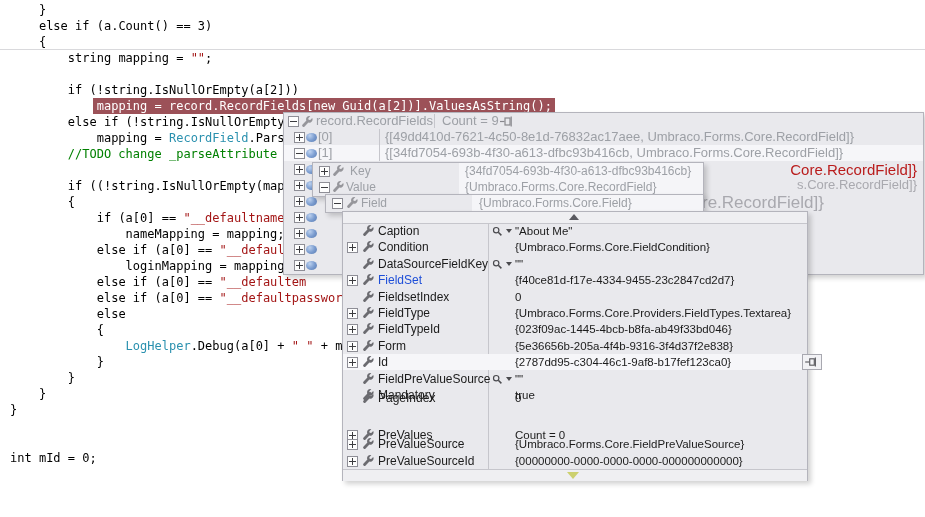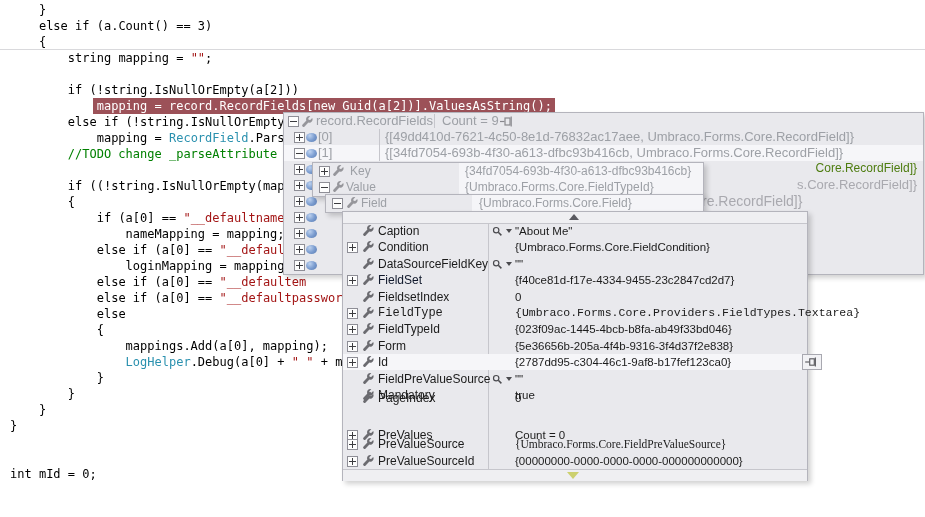--- a/index.html
+++ b/index.html
@@ -66,21 +66,20 @@
     <div class="cl"><span class="tk-p">        </span><span class="tk-k">if</span><span class="tk-p"> ((!</span><span class="tk-k">string</span><span class="tk-p">.IsNullOrEmpty(mappin</span></div>
     <div class="cl"><span class="tk-p">        {</span></div>
     <div class="cl"><span class="tk-p">            </span><span class="tk-k">if</span><span class="tk-p"> (a[0] == </span><span class="tk-s">"__defaultname"</span><span class="tk-p">)</span></div>
     <div class="cl"><span class="tk-p">                nameMapping = mapping;</span></div>
     <div class="cl"><span class="tk-p">            </span><span class="tk-k">else</span><span class="tk-p"> </span><span class="tk-k">if</span><span class="tk-p"> (a[0] == </span><span class="tk-s">"__defaultlo</span></div>
     <div class="cl"><span class="tk-p">                loginMapping = mapping;</span></div>
     <div class="cl"><span class="tk-p">            </span><span class="tk-k">else</span><span class="tk-p"> </span><span class="tk-k">if</span><span class="tk-p"> (a[0] == </span><span class="tk-s">"__defaultem</span></div>
     <div class="cl"><span class="tk-p">            </span><span class="tk-k">else</span><span class="tk-p"> </span><span class="tk-k">if</span><span class="tk-p"> (a[0] == </span><span class="tk-s">"__defaultpassword"</span></div>
     <div class="cl"><span class="tk-p">            </span><span class="tk-k">else</span></div>
     <div class="cl"><span class="tk-p">            {</span></div>
-    <div class="cl"><span class="tk-p">                mappings.Add(a[0], mapping);</span></div>
     <div class="cl"><span class="tk-p">                </span><span class="tk-t">LogHelper</span><span class="tk-p">.Debug(a[0] + </span><span class="tk-s">" "</span><span class="tk-p"> + map</span></div>
     <div class="cl"><span class="tk-p">            }</span></div>
     <div class="cl"><span class="tk-p">        }</span></div>
     <div class="cl"><span class="tk-p">    }</span></div>
     <div class="cl"><span class="tk-p">}</span></div>
     <div class="cl"></div>
     <div class="cl"></div>
     <div class="cl"><span class="tk-k">int</span><span class="tk-p"> mId = 0;</span></div>
   </div>
 
@@ -137,23 +136,23 @@
         <div class="sph" style="left: 22px; top: 4px;"></div>
       </div>
       <div class="row" style="top: 128px;">
         <div class="exp plus" style="left: 10px; top: 3px;"></div>
         <div class="sph" style="left: 22px; top: 4px;"></div>
       </div>
       <div class="row" style="top: 144px;">
         <div class="exp plus" style="left: 10px; top: 3px;"></div>
         <div class="sph" style="left: 22px; top: 4px;"></div>
       </div>
-      <div class="abs rowtext" style="right: 6px; top: 48px; position: absolute; color: #4d7c0f; font-size: 12px;">Core.RecordField]}</div>
+      <div class="abs rowtext" style="right: 6px; top: 48px; position: absolute; color: #b91c1c; font-size: 15px;">Core.RecordField]}</div>
       <div class="abs rowtext" style="right: 6px; top: 64px; position: absolute; color: rgb(169, 169, 175); font-size: 13px;">s.Core.RecordField]}</div>
-      <div class="abs rowtext" style="left: 418px; top: 80px; position: absolute; color: rgb(169, 169, 175); font-size: 14px;">re.RecordField]}</div>
+      <div class="abs rowtext" style="left: 418px; top: 80px; position: absolute; color: rgb(169, 169, 175); font-size: 17px;">re.RecordField]}</div>
     </div>
 </div>
 
 <div id="kv-panel" class="panel faded" style="left:312px;top:162px;width:390px;height:33px;z-index:6;">
   <div class="vdiv" style="left:146px;top:0;height:33px;"></div>
   <div id="kv-rows">
       <div class="row" style="top: 0px;">
         <div class="valcell" style="left: 146px; right: 0px;"></div>
         <div class="exp plus" style="left: 6px; top: 3px;"></div>
         <svg class="icon-svg" width="12" height="12" viewBox="0 0 12 12" style="left: 19px; top: 2px;">
@@ -162,21 +161,21 @@
         <div class="abs rowtext" style="left: 37px;">Key</div>
         <div class="abs rowtext" style="left: 152px;">{34fd7054-693b-4f30-a613-dfbc93b416cb}</div>
       </div>
       <div class="row" style="top: 16px;">
         <div class="valcell" style="left: 146px; right: 0px;"></div>
         <div class="exp" style="left: 6px; top: 3px;"></div>
         <svg class="icon-svg" width="12" height="12" viewBox="0 0 12 12" style="left: 19px; top: 2px;">
           <path d="M11.2 2.1l-2 2-1.6-.3-.3-1.6 2-2a3.2 3.2 0 0 0-3.9 4.4L1.6 8.4a1.4 1.4 0 0 0 2 2L7.4 6.6a3.2 3.2 0 0 0 3.8-4.5z" fill="#6b6b70"></path>
         </svg>
         <div class="abs rowtext" style="left: 33px;">Value</div>
-        <div class="abs rowtext" style="left: 152px;">{Umbraco.Forms.Core.FieldTypeId}</div>
+        <div class="abs rowtext" style="left: 152px;">{Umbraco.Forms.Core.RecordField}</div>
       </div>
     </div>
 </div>
 
 <div id="field-panel" class="panel faded" style="left:325px;top:194px;width:377px;height:17px;z-index:7;">
   <div class="vdiv" style="left:146px;top:0;height:17px;"></div>
   <div id="field-rows">
       <div class="row" style="top: 0px;">
         <div class="valcell" style="left: 146px; right: 0px;"></div>
         <div class="exp" style="left: 6px; top: 3px;"></div>
@@ -225,31 +224,31 @@
           <line x1="6.3" y1="6.3" x2="9.4" y2="9.4" stroke="#4a4a4e" stroke-width="1.5"></line>
         </svg>
         <div class="abs" style="left: 163px; top: 6px; width: 0px; height: 0px; border-left: 3.5px solid transparent; border-right: 3.5px solid transparent; border-top: 4px solid rgb(74, 74, 78);"></div>
         <div class="abs rowtext pvalue" style="left: 172px; color: rgb(27, 27, 27);">""</div>
       </div>
       <div class="row" style="top: 60.2px;">
         <div class="exp plus" style="left: 4px; top: 3px;"></div>
         <svg class="icon-svg" width="12" height="12" viewBox="0 0 12 12" style="left: 19px; top: 2px;">
           <path d="M11.2 2.1l-2 2-1.6-.3-.3-1.6 2-2a3.2 3.2 0 0 0-3.9 4.4L1.6 8.4a1.4 1.4 0 0 0 2 2L7.4 6.6a3.2 3.2 0 0 0 3.8-4.5z" fill="#6b6b70"></path>
         </svg>
-        <div class="abs rowtext" style="left: 35px; color: #0f172a;">FieldSet</div>
+        <div class="abs rowtext" style="left: 35px; color: #1d4ed8;">FieldSet</div>
         <div class="abs rowtext pvalue" style="left: 172px; color: rgb(27, 27, 27);">{f40ce81d-f17e-4334-9455-23c2847cd2d7}</div>
       </div>
       <div class="row" style="top: 76.6px;">
         <svg class="icon-svg" width="12" height="12" viewBox="0 0 12 12" style="left: 19px; top: 2px;">
           <path d="M11.2 2.1l-2 2-1.6-.3-.3-1.6 2-2a3.2 3.2 0 0 0-3.9 4.4L1.6 8.4a1.4 1.4 0 0 0 2 2L7.4 6.6a3.2 3.2 0 0 0 3.8-4.5z" fill="#6b6b70"></path>
         </svg>
         <div class="abs rowtext" style="left: 35px; color: rgb(27, 27, 27);">FieldsetIndex</div>
         <div class="abs rowtext pvalue" style="left: 172px; color: rgb(27, 27, 27);">0</div>
       </div>
-      <div class="row" style="top: 93px; font-family: Liberation Mono, monospace;">
+      <div class="row" style="top: 93px;">
         <div class="exp plus" style="left: 4px; top: 3px;"></div>
         <svg class="icon-svg" width="12" height="12" viewBox="0 0 12 12" style="left: 19px; top: 2px;">
           <path d="M11.2 2.1l-2 2-1.6-.3-.3-1.6 2-2a3.2 3.2 0 0 0-3.9 4.4L1.6 8.4a1.4 1.4 0 0 0 2 2L7.4 6.6a3.2 3.2 0 0 0 3.8-4.5z" fill="#6b6b70"></path>
         </svg>
         <div class="abs rowtext" style="left: 35px; color: rgb(27, 27, 27);">FieldType</div>
         <div class="abs rowtext pvalue" style="left: 172px; color: rgb(27, 27, 27);">{Umbraco.Forms.Core.Providers.FieldTypes.Textarea}</div>
       </div>
       <div class="row" style="top: 109.4px;">
         <div class="exp plus" style="left: 4px; top: 3px;"></div>
         <svg class="icon-svg" width="12" height="12" viewBox="0 0 12 12" style="left: 19px; top: 2px;">
@@ -316,21 +315,21 @@
         </svg>
         <div class="abs rowtext" style="left: 35px; color: rgb(27, 27, 27);">PreValues</div>
         <div class="abs rowtext pvalue" style="left: 172px; color: rgb(27, 27, 27);">Count = 0</div>
       </div>
       <div class="row" style="top: 224.2px;">
         <div class="exp plus" style="left: 4px; top: 3px;"></div>
         <svg class="icon-svg" width="12" height="12" viewBox="0 0 12 12" style="left: 19px; top: 2px;">
           <path d="M11.2 2.1l-2 2-1.6-.3-.3-1.6 2-2a3.2 3.2 0 0 0-3.9 4.4L1.6 8.4a1.4 1.4 0 0 0 2 2L7.4 6.6a3.2 3.2 0 0 0 3.8-4.5z" fill="#6b6b70"></path>
         </svg>
         <div class="abs rowtext" style="left: 35px; color: rgb(27, 27, 27);">PreValueSource</div>
-        <div class="abs rowtext pvalue" style="left: 172px; color: rgb(27, 27, 27); font-family: Liberation Serif, serif;">{Umbraco.Forms.Core.FieldPreValueSource}</div>
+        <div class="abs rowtext pvalue" style="left: 172px; color: rgb(27, 27, 27);">{Umbraco.Forms.Core.FieldPreValueSource}</div>
       </div>
       <div class="row" style="top: 240.6px;">
         <div class="exp plus" style="left: 4px; top: 3px;"></div>
         <svg class="icon-svg" width="12" height="12" viewBox="0 0 12 12" style="left: 19px; top: 2px;">
           <path d="M11.2 2.1l-2 2-1.6-.3-.3-1.6 2-2a3.2 3.2 0 0 0-3.9 4.4L1.6 8.4a1.4 1.4 0 0 0 2 2L7.4 6.6a3.2 3.2 0 0 0 3.8-4.5z" fill="#6b6b70"></path>
         </svg>
         <div class="abs rowtext" style="left: 35px; color: rgb(27, 27, 27);">PreValueSourceId</div>
         <div class="abs rowtext pvalue" style="left: 172px; color: rgb(27, 27, 27);">{00000000-0000-0000-0000-000000000000}</div>
       </div>
     </div>

